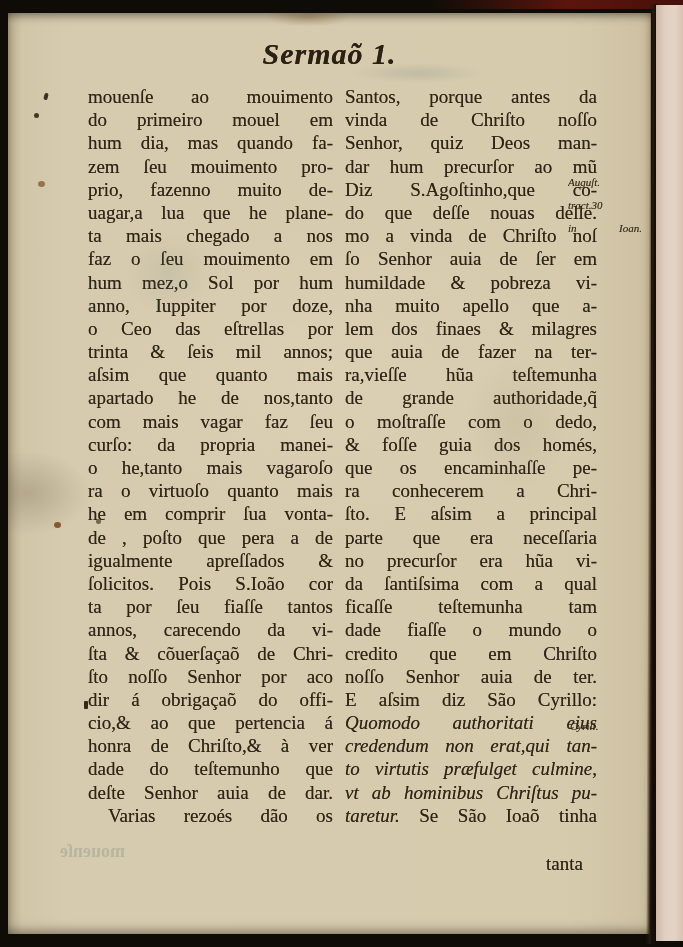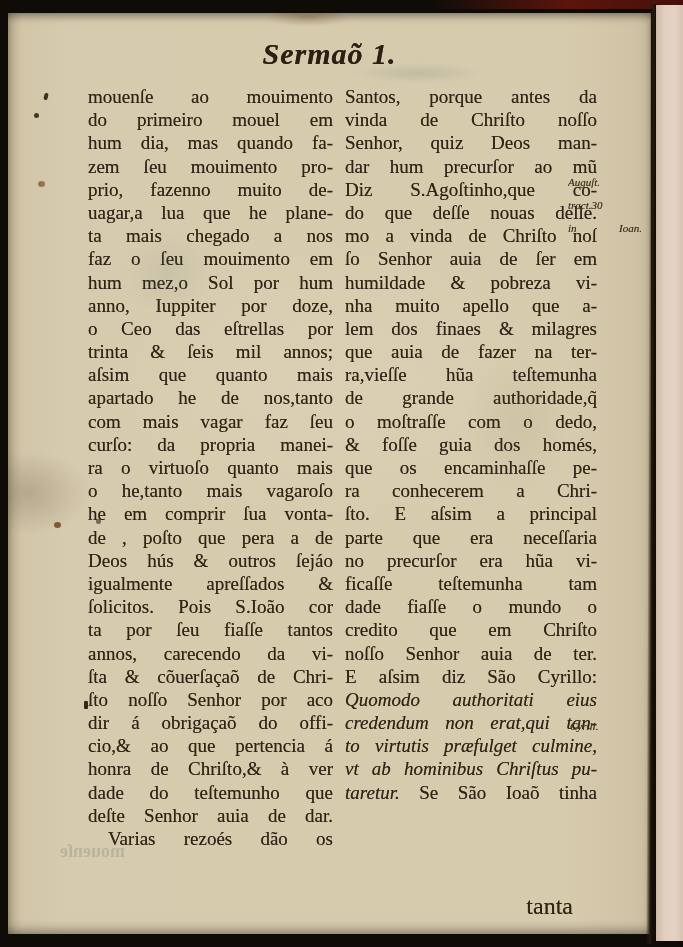--- a/index.html
+++ b/index.html
@@ -48,24 +48,23 @@
   .col-left{left:80px;width:245px;}
   .col-right{left:337px;width:252px;}
   .line{
     height:23.2px;line-height:23.2px;
     text-align:justify;text-align-last:justify;
     overflow:hidden;white-space:nowrap;
   }
   .line .it{font-style:italic;}
   .line.indent{text-indent:20px;font-family:Liberation Serif, serif;}
   .catchword{
-    position:absolute;left:337px;top:840px;width:228px;
-    text-align:right;font-size:24px;color:#2e2517;
+    position:absolute;left:347px;top:840px;width:228px;
+    text-align:right;font-size:19px;color:#2e2517;
     text-shadow:0 0 .5px rgba(46,37,23,.65);
-    margin-top:40px;
   }
   .margin-note{
     position:absolute;width:74px;
     font-style:italic;font-size:11px;line-height:25.5px;
     color:#3a2f1d;text-shadow:0 0 .5px rgba(58,47,29,.6);
   }
   .note-aug{left:560px;top:158px;}
   .note-cyr{left:562px;top:702px;}
   
   .ghost{
@@ -114,25 +113,24 @@
       <div class="line"><span>ta mais chegado a nos</span></div>
       <div class="line"><span>faz o ſeu mouimento em</span></div>
       <div class="line"><span>hum mez,o Sol por hum</span></div>
       <div class="line"><span>anno, Iuppiter por doze,</span></div>
       <div class="line"><span>o Ceo das eſtrellas por</span></div>
       <div class="line"><span>trinta &amp; ſeis mil annos;</span></div>
       <div class="line"><span>aſsim que quanto mais</span></div>
       <div class="line"><span>apartado he de nos,tanto</span></div>
       <div class="line"><span>com mais vagar faz ſeu</span></div>
       <div class="line"><span>curſo: da propria manei-</span></div>
+      <div class="line"><span>o he,tanto mais vagaroſo</span></div>
       <div class="line"><span>ra o virtuoſo quanto mais</span></div>
-      <div class="line"><span>o he,tanto mais vagaroſo</span></div>
       <div class="line"><span>he em comprir ſua vonta-</span></div>
       <div class="line"><span>de , poſto que pera a de</span></div>
-      <div class="line"><span>Deos hús &amp; outros ſejáo</span></div>
       <div class="line"><span>igualmente apreſſados &amp;</span></div>
       <div class="line"><span>ſolicitos. Pois S.Ioão cor</span></div>
       <div class="line"><span>ta por ſeu fiaſſe tantos</span></div>
       <div class="line"><span>annos, carecendo da vi-</span></div>
       <div class="line"><span>ſta &amp; cõuerſaçaõ de Chri-</span></div>
       <div class="line"><span>ſto noſſo Senhor por aco</span></div>
       <div class="line"><span>dir á obrigaçaõ do offi-</span></div>
       <div class="line"><span>cio,&amp; ao que pertencia á</span></div>
       <div class="line"><span>honra de Chriſto,&amp; à ver</span></div>
       <div class="line"><span>dade do teſtemunho que</span></div>
@@ -155,20 +153,21 @@
       <div class="line"><span>que auia de fazer na ter-</span></div>
       <div class="line"><span>ra,vieſſe hũa teſtemunha</span></div>
       <div class="line"><span>de grande authoridade,q̃</span></div>
       <div class="line"><span>o moſtraſſe com o dedo,</span></div>
       <div class="line"><span>&amp; foſſe guia dos homés,</span></div>
       <div class="line"><span>que os encaminhaſſe pe-</span></div>
       <div class="line"><span>ra conhecerem a Chri-</span></div>
       <div class="line"><span>ſto. E aſsim a principal</span></div>
       <div class="line"><span>parte que era neceſſaria</span></div>
       <div class="line"><span>no precurſor era hũa vi-</span></div>
+      <div class="line"><span>da ſantiſsima com a qual</span></div>
       <div class="line"><span>ficaſſe teſtemunha tam</span></div>
       <div class="line"><span>dade fiaſſe o mundo o</span></div>
       <div class="line"><span>credito que em Chriſto</span></div>
       <div class="line"><span>noſſo Senhor auia de ter.</span></div>
       <div class="line"><span>E aſsim diz São Cyrillo:</span></div>
       <div class="line"><span class="it">Quomodo authoritati eius</span></div>
       <div class="line"><span class="it">credendum non erat,qui tan-</span></div>
       <div class="line"><span class="it">to virtutis præfulget culmine,</span></div>
       <div class="line"><span class="it">vt ab hominibus Chriſtus pu-</span></div>
       <div class="line"><span class="it">taretur.</span><span> Se São Ioaõ tinha</span></div>

